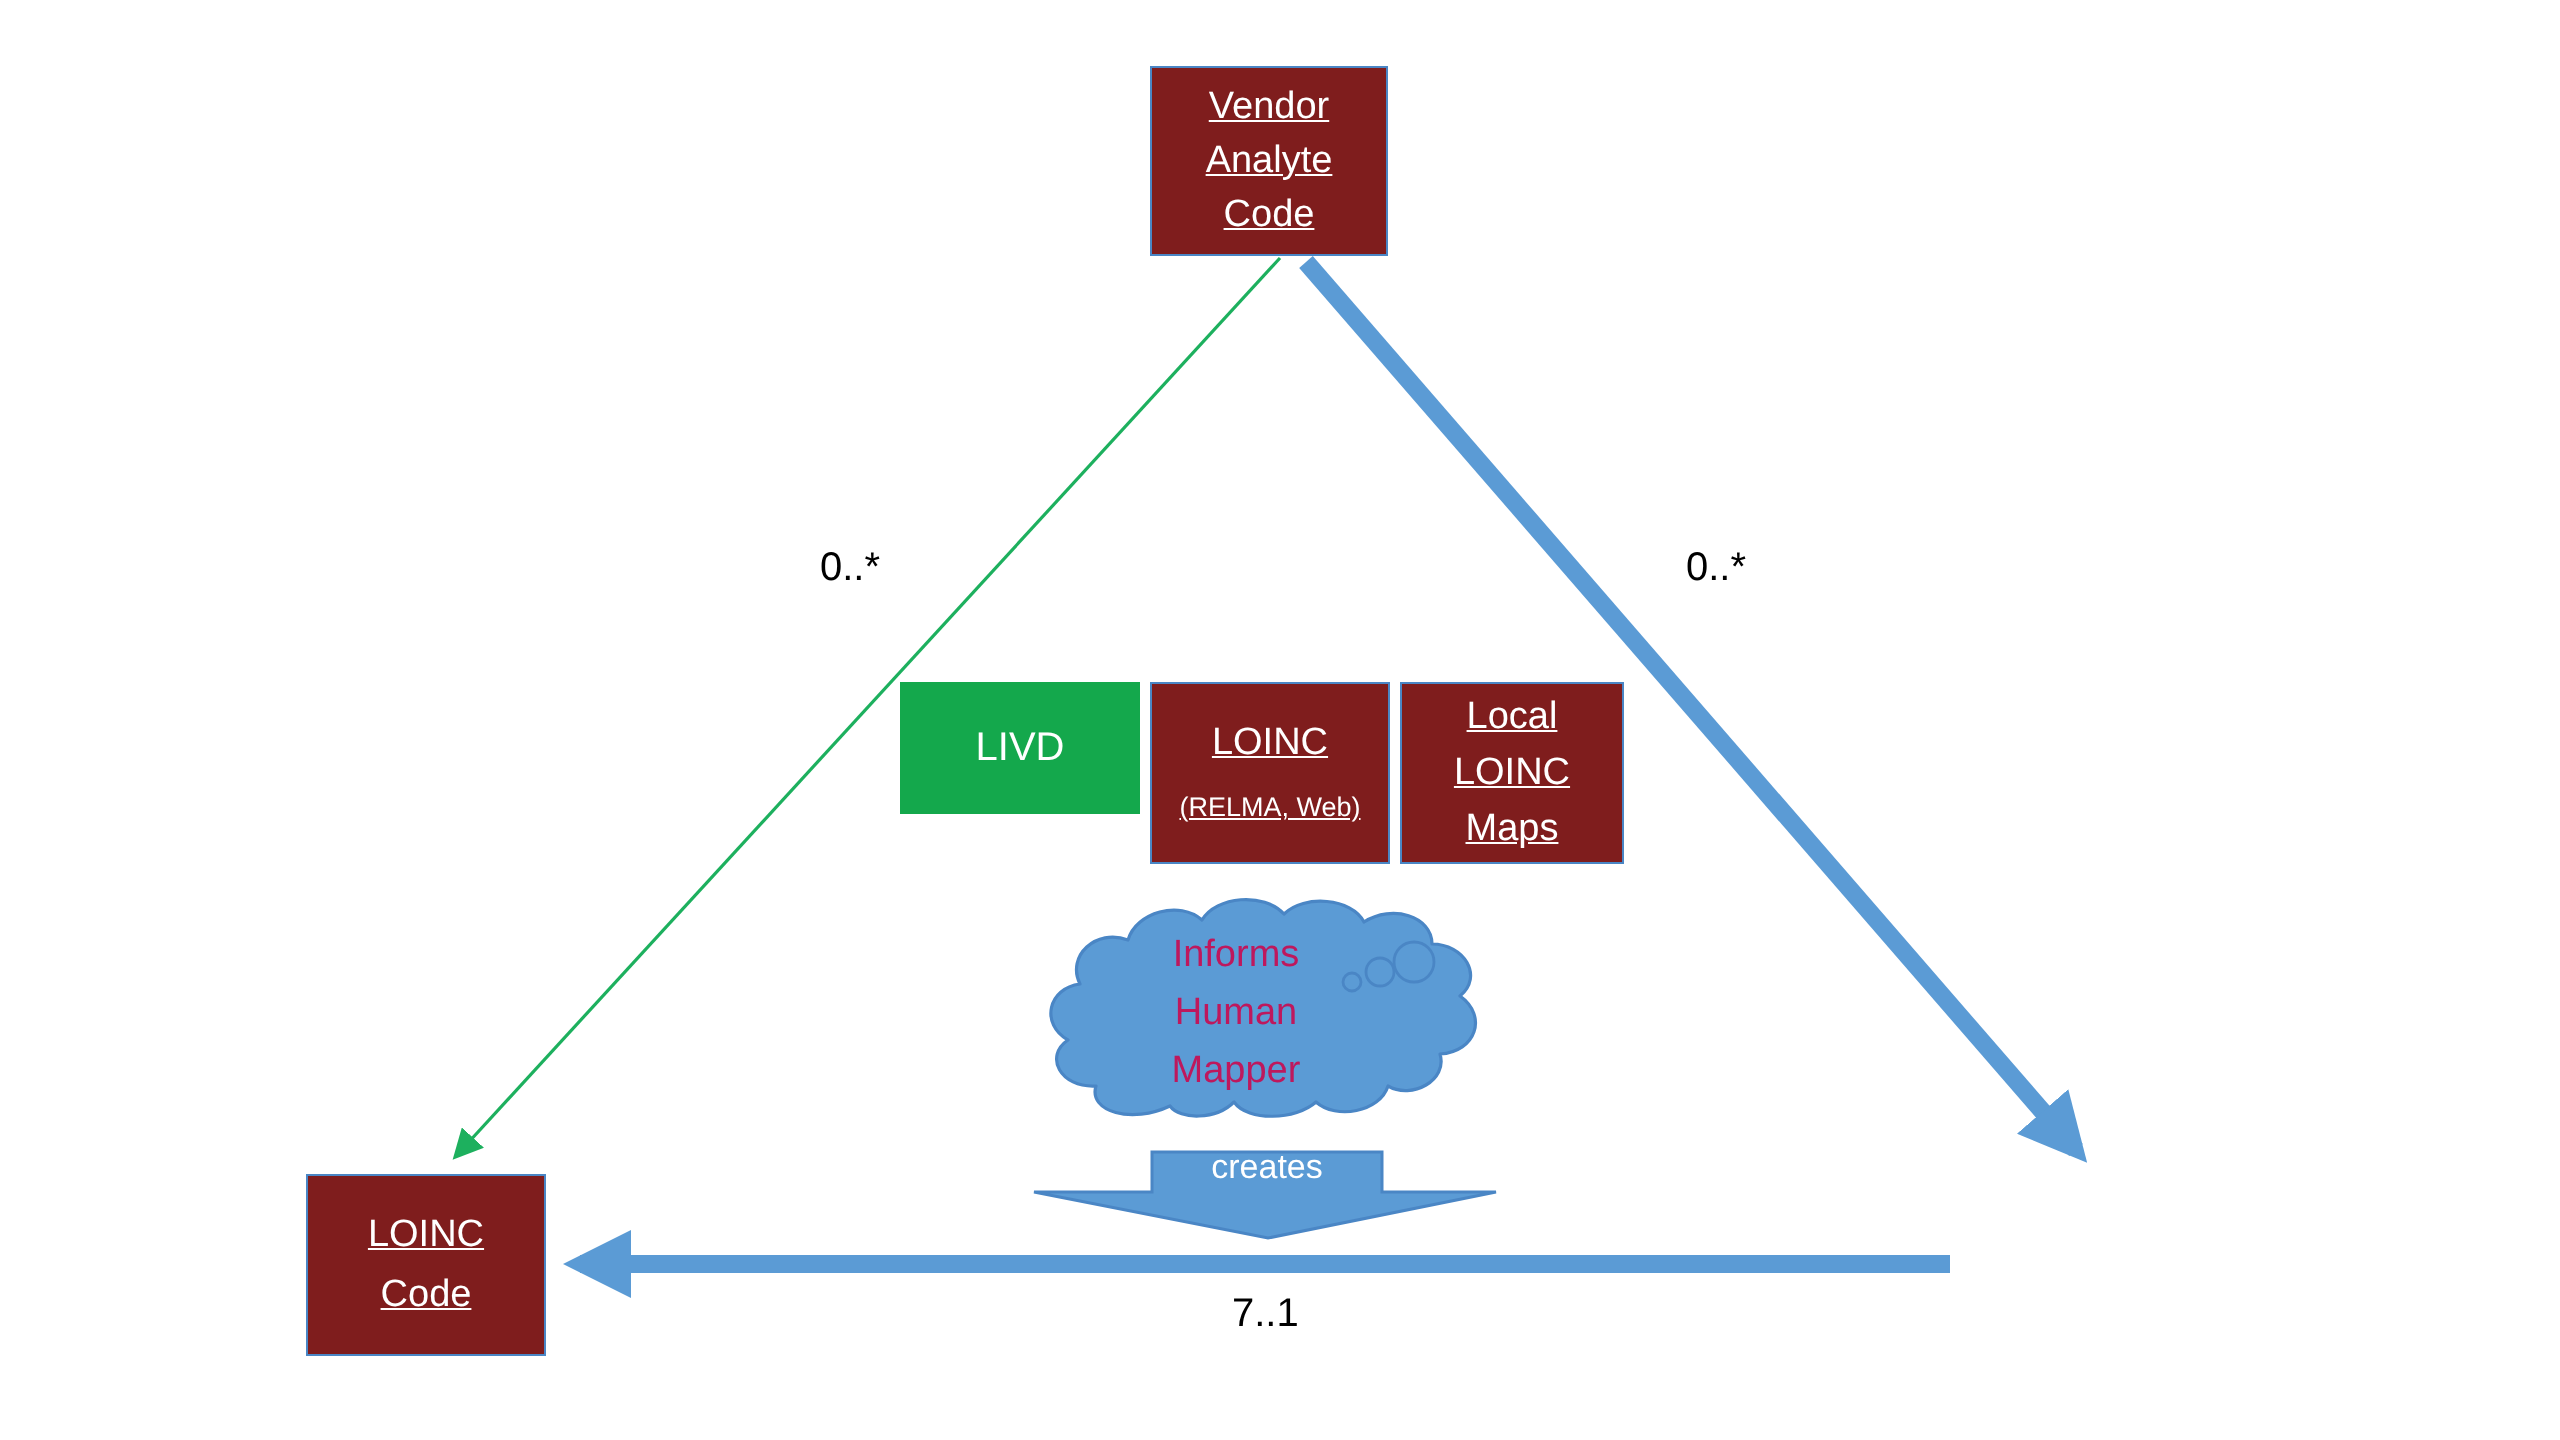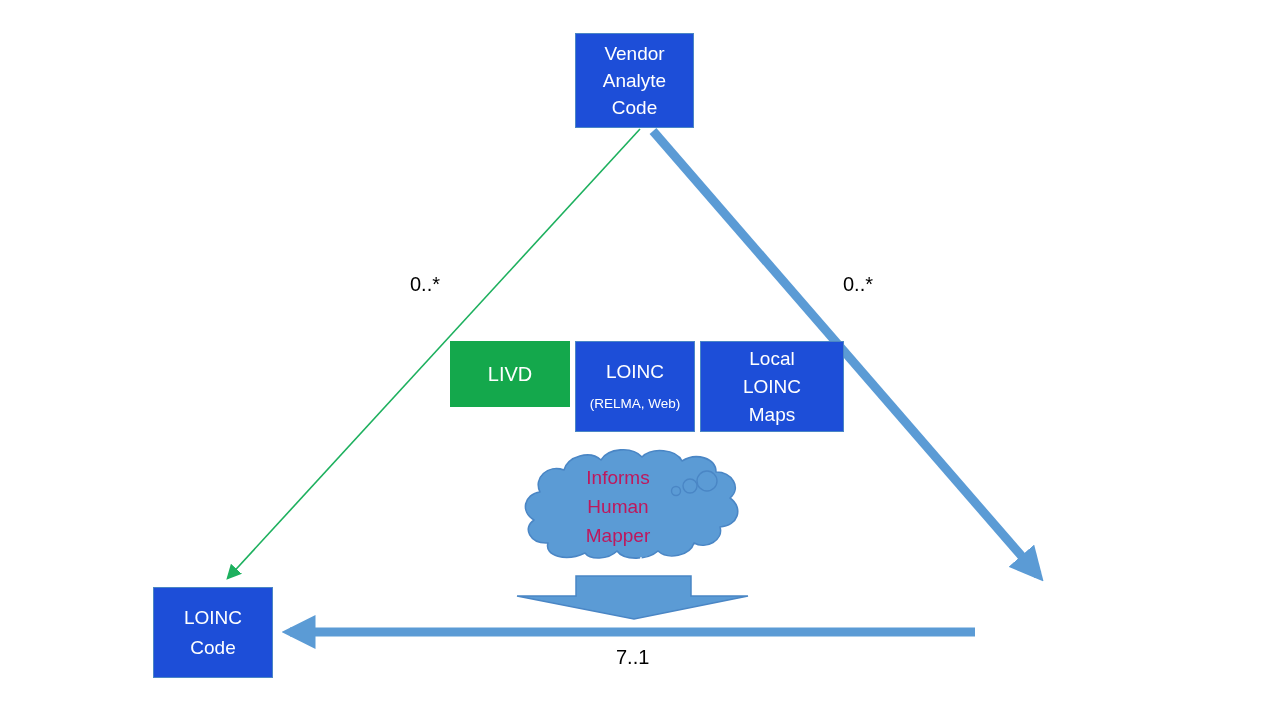--- a/index.html
+++ b/index.html
@@ -25,22 +25,23 @@
     position: absolute;
     display: flex;
     align-items: center;
     justify-content: center;
     flex-direction: column;
     text-align: center;
     color: #ffffff;
     box-sizing: border-box;
   }
   .node.blue {
-    background: #1d4ed8;
+    background: #7f1d1d;
     border: 1.5px solid #4a86c5;
+    text-decoration: underline;
   }
   .node.green {
     background: #14a84c;
     border: 1.5px solid #14a84c;
   }
   .node-label {
     white-space: pre-line;
     font-size: 19px;
     line-height: 27px;
   }
@@ -63,21 +64,21 @@
     text-align: center;
     color: #be185d;
     font-size: 19px;
     line-height: 29px;
     white-space: pre-line;
     pointer-events: none;
   }
   .creates-text {
     position: absolute;
     left: 576px;
-    top: 552px;
+    top: 573px;
     width: 115px;
     height: 21px;
     display: flex;
     align-items: center;
     justify-content: center;
     color: #ffffff;
     font-size: 17px;
     pointer-events: none;
   }
   .card-label {
@@ -141,21 +142,21 @@
 
   <div class="node green" style="left:450px; top:341px; width:120px; height:66px;">
     <span class="node-label livd-label">LIVD</span>
   </div>
 
   <div class="node blue" style="left:575px; top:341px; width:120px; height:91px;">
     <span class="node-label" style="line-height:24px;">LOINC</span>
     <span class="node-sublabel">(RELMA, Web)</span>
   </div>
 
-  <div class="node blue" style="left:700px; top:341px; width:144px; height:91px;">
+  <div class="node blue" style="left:700px; top:341px; width:112px; height:91px;">
     <span class="node-label" style="line-height:28px;">Local
 LOINC
 Maps</span>
   </div>
 
   <div class="node blue" style="left:153px; top:587px; width:120px; height:91px;">
     <span class="node-label lh30">LOINC
 Code</span>
   </div>
 

